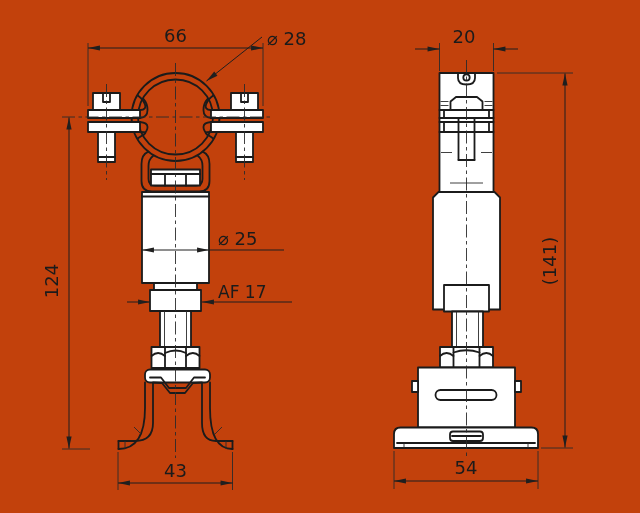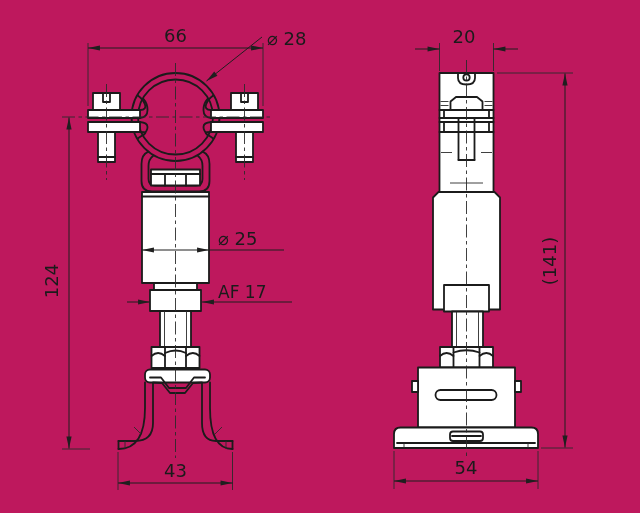--- a/index.html
+++ b/index.html
@@ -1,16 +1,16 @@
 <!DOCTYPE html>
 <html><head>
 <meta charset="utf-8">
 <style>
   html,body{margin:0;padding:0;background:#ffffff;}
-  .canvas{position:relative;width:640px;height:513px;background:#be185d;overflow:hidden;}
+  .canvas{position:relative;width:640px;height:513px;background:#c2410c;overflow:hidden;}
   svg{display:block;}
   .geo{stroke:#1b1b1b;stroke-width:1.8;fill:none;stroke-linecap:round;stroke-linejoin:round;}
   .geow{stroke:#1b1b1b;stroke-width:1.8;fill:#ffffff;stroke-linejoin:round;}
   .thin{stroke:#2a2a2a;stroke-width:0.9;fill:none;}
   .dim{stroke:#1f1f1f;stroke-width:1;fill:none;}
   .cl{stroke:#2a2a2a;stroke-width:0.9;fill:none;stroke-dasharray:13 3.5 3.5 3.5;}
   .arrfill{fill:#1f1f1f;}
   text{font-family:"DejaVu Sans","Liberation Sans",sans-serif;font-size:18px;fill:#1b1b1b;}
   .sm{font-size:17px;}
 </style>

